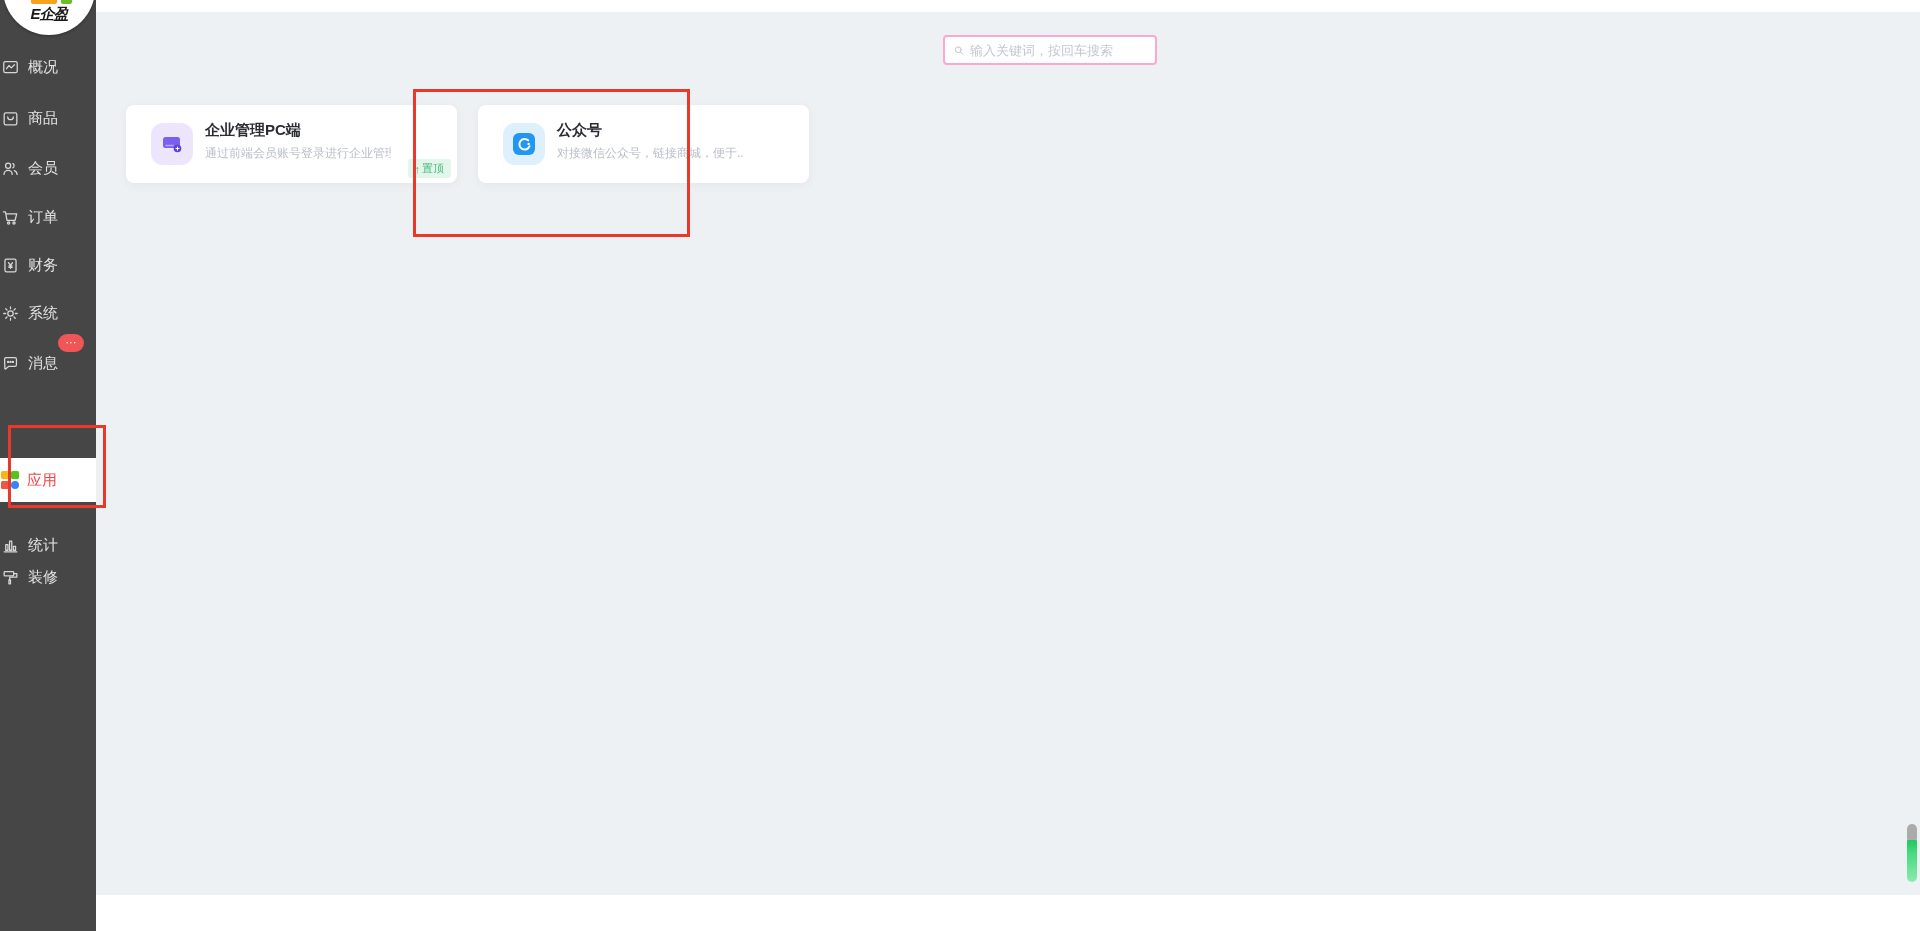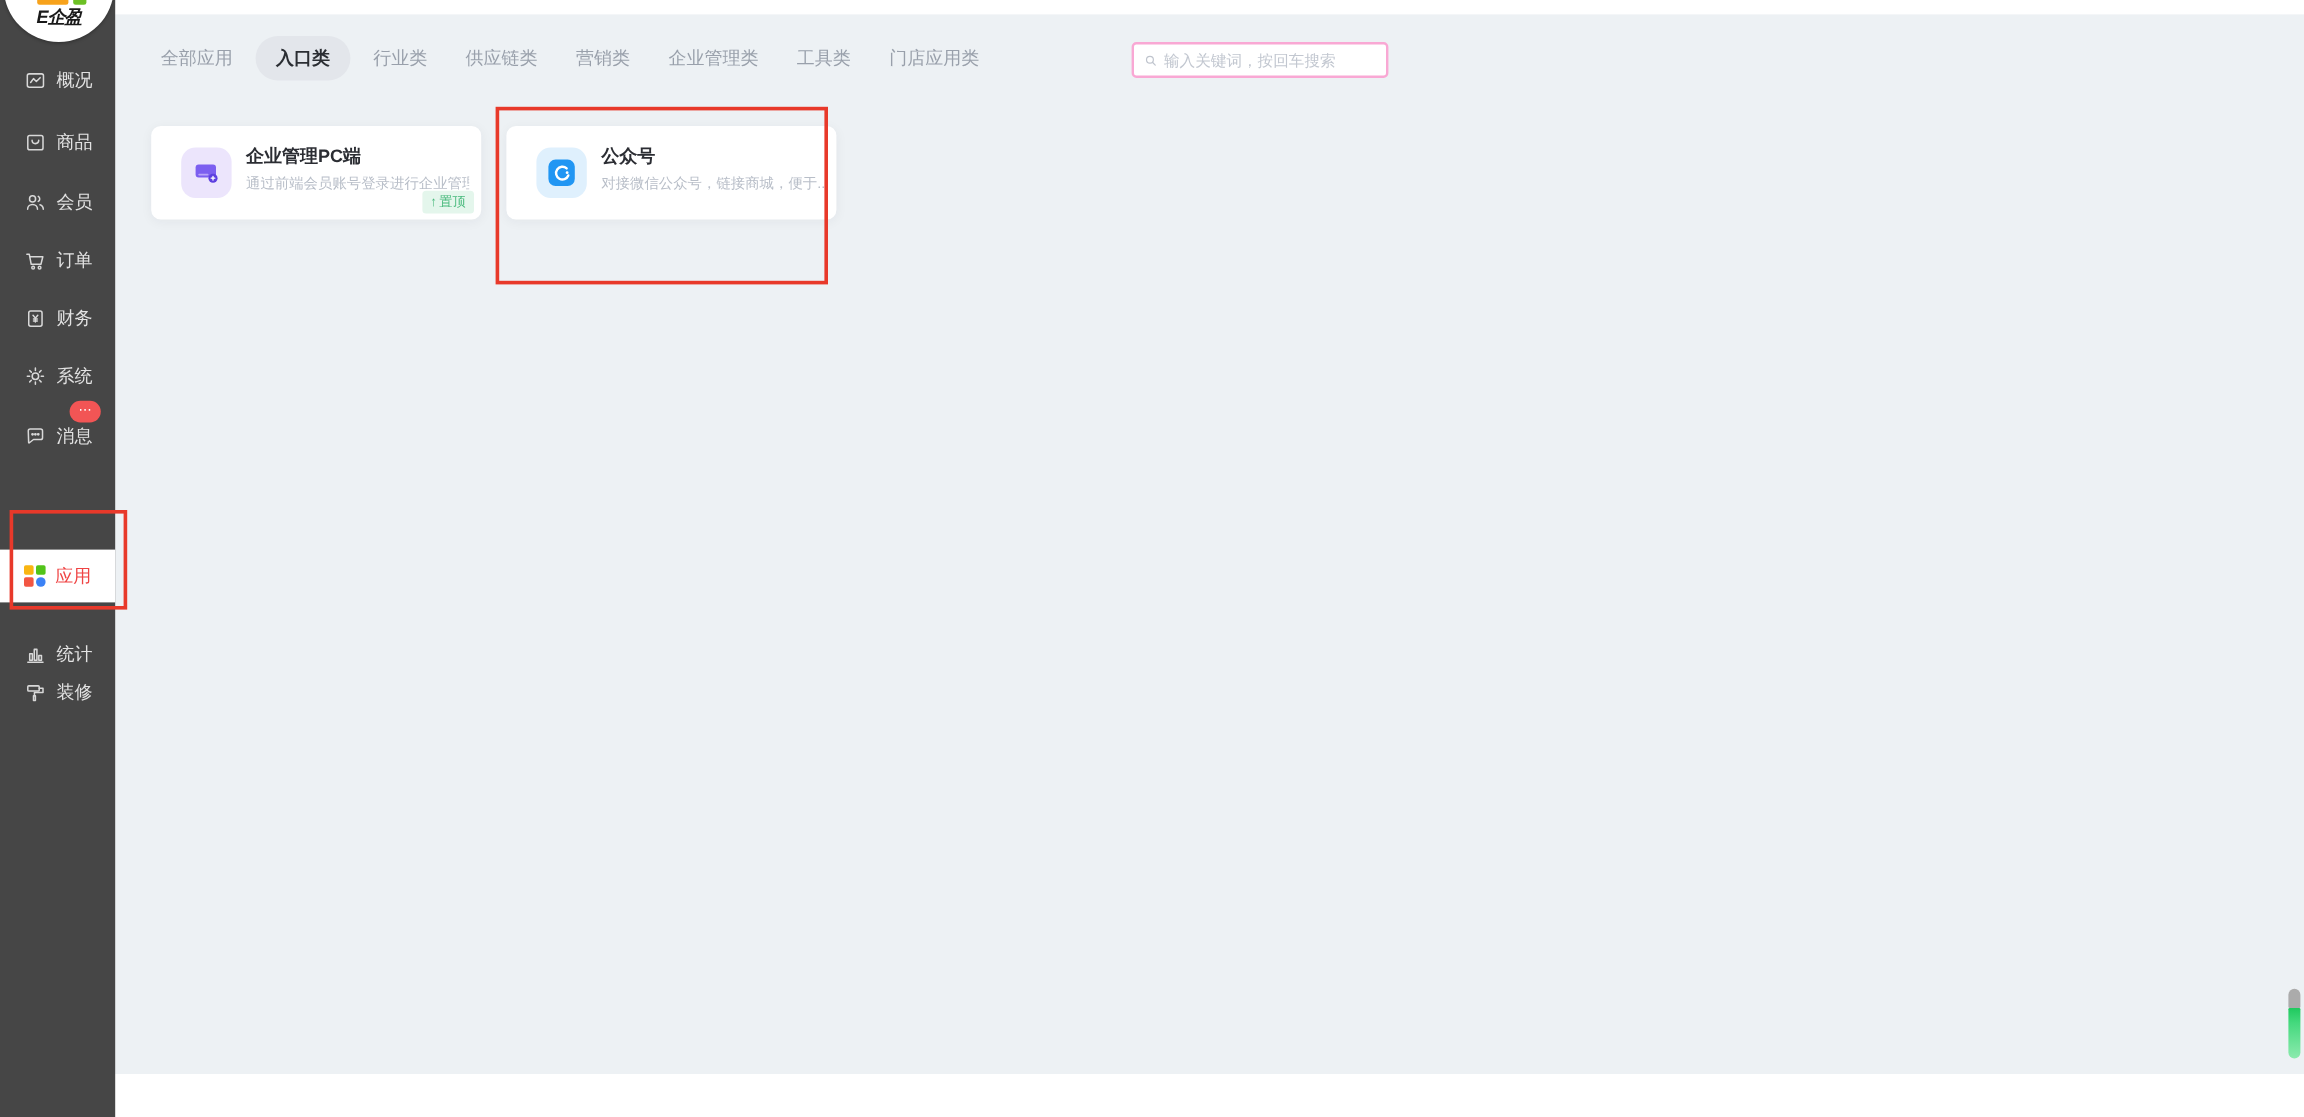--- a/index.html
+++ b/index.html
@@ -8,21 +8,21 @@
 
   
   .sidebar { position:absolute; left:0; top:0; width:96px; height:931px; background:#464646; z-index:2; }
   .logo { position:absolute; left:3px; top:-57px; width:92px; height:92px; background:#fff; border-radius:50%;
     overflow:hidden; box-shadow:0 1px 3px rgba(0,0,0,.3); }
   .logo-block-a { position:absolute; left:28px; top:46px; width:26px; height:15px; background:#f7a21b; border-radius:2px; }
   .logo-block-b { position:absolute; left:58px; top:46px; width:11px; height:15px; background:#6cc024; border-radius:2px; }
   .logo-text { position:absolute; left:0; right:0; top:62px; text-align:center; font-size:15px; font-weight:800;
     font-style:italic; color:#1a1a1a; letter-spacing:-1px; }
   .menu-item { position:absolute; left:0; width:96px; height:50px; display:flex; align-items:center;
-    padding-left:20px; gap:8px; cursor:pointer; }
+    padding-left:1px; gap:8px; cursor:pointer; }
   .menu-item .mi-label { font-size:15px; color:#e2e2e2; white-space:nowrap; }
   .menu-item.active { background:#fff; height:44px; }
   .menu-item.active .mi-label { color:#ef4444; }
   .mi-icon { width:19px; height:19px; flex:0 0 auto; }
   .msg-badge { position:absolute; left:58px; top:334px; min-width:26px; height:18px; background:#f25555;
     border-radius:9px; color:#fff; font-size:11px; line-height:17px; text-align:center; padding:0 4px; z-index:3; }
   .apps-grid { width:18px; height:18px; position:relative; flex:0 0 auto; }
   .apps-grid i { position:absolute; width:8px; height:8px; border-radius:1.5px; }
   .ag-1 { left:0; top:0; background:#f9b512; }
   .ag-2 { left:10px; top:0; background:#52c41a; }
@@ -40,21 +40,21 @@
 
   
   .searchbox { position:absolute; left:847px; top:35px; width:214px; height:30px; background:#fff;
     border:2px solid #f9a8d4; border-radius:4px; display:flex; align-items:center; padding:0 9px; gap:6px; }
   .searchbox input { border:none; outline:none; flex:1; font-size:13px; color:#606266; background:transparent;
     font-family:inherit; }
   .searchbox input::placeholder { color:#c2c7d0; }
 
   
   .cards { position:absolute; left:30px; top:105px; display:flex; gap:21px; }
-  .card { position:relative; width:275px; height:78px; background:#fff; border-radius:8px;
+  .card { position:relative; width:331px; height:78px; background:#fff; border-radius:8px;
     box-shadow:0 2px 10px rgba(30,40,60,.05); cursor:pointer; }
   .card-brand { position:absolute; left:25px; top:18px; width:42px; height:42px; border-radius:12px;
     display:flex; align-items:center; justify-content:center; }
   .bg-purple { background:#ece5fc; }
   .bg-blue { background:#dff0fd; }
   .card-title { position:absolute; left:79px; top:16px; font-size:15px; font-weight:bold; color:#2b2d33; white-space:nowrap; }
   .card-desc { position:absolute; left:79px; top:40px; width:186px; font-size:12px; color:#b8bec8;
     white-space:nowrap; overflow:hidden; }
   .badge-top { position:absolute; right:6px; bottom:5px; background:#e4f6ec; color:#49ba7d; font-size:11px;
     padding:2px 7px; border-radius:3px; display:flex; align-items:center; gap:2px; }
@@ -170,30 +170,20 @@
         <path d="M16 7h4v4.5h-9V15"></path>
         <path d="M10 15h2v5h-2z"></path>
     </svg>
     <span class="mi-label">装修</span>
   </div>
 </div>
 
 <div class="main">
   <div class="content-bg"></div>
 
-  <div class="tabbar">
-    <span class="tab">全部应用</span>
-    <span class="tab active">入口类</span>
-    <span class="tab">行业类</span>
-    <span class="tab">供应链类</span>
-    <span class="tab">营销类</span>
-    <span class="tab">企业管理类</span>
-    <span class="tab">工具类</span>
-    <span class="tab">门店应用类</span>
-  </div>
 
   <div class="searchbox">
     <svg width="13" height="13" viewBox="0 0 14 14" fill="none" stroke="#bfc4cd" stroke-width="1.4" stroke-linecap="round">
       <circle cx="6" cy="6" r="4"></circle>
         <path d="M9.2 9.2l3 3"></path>
     </svg>
     <input type="text" placeholder="输入关键词，按回车搜索" style="">
   </div>
 
   <div class="cards">

